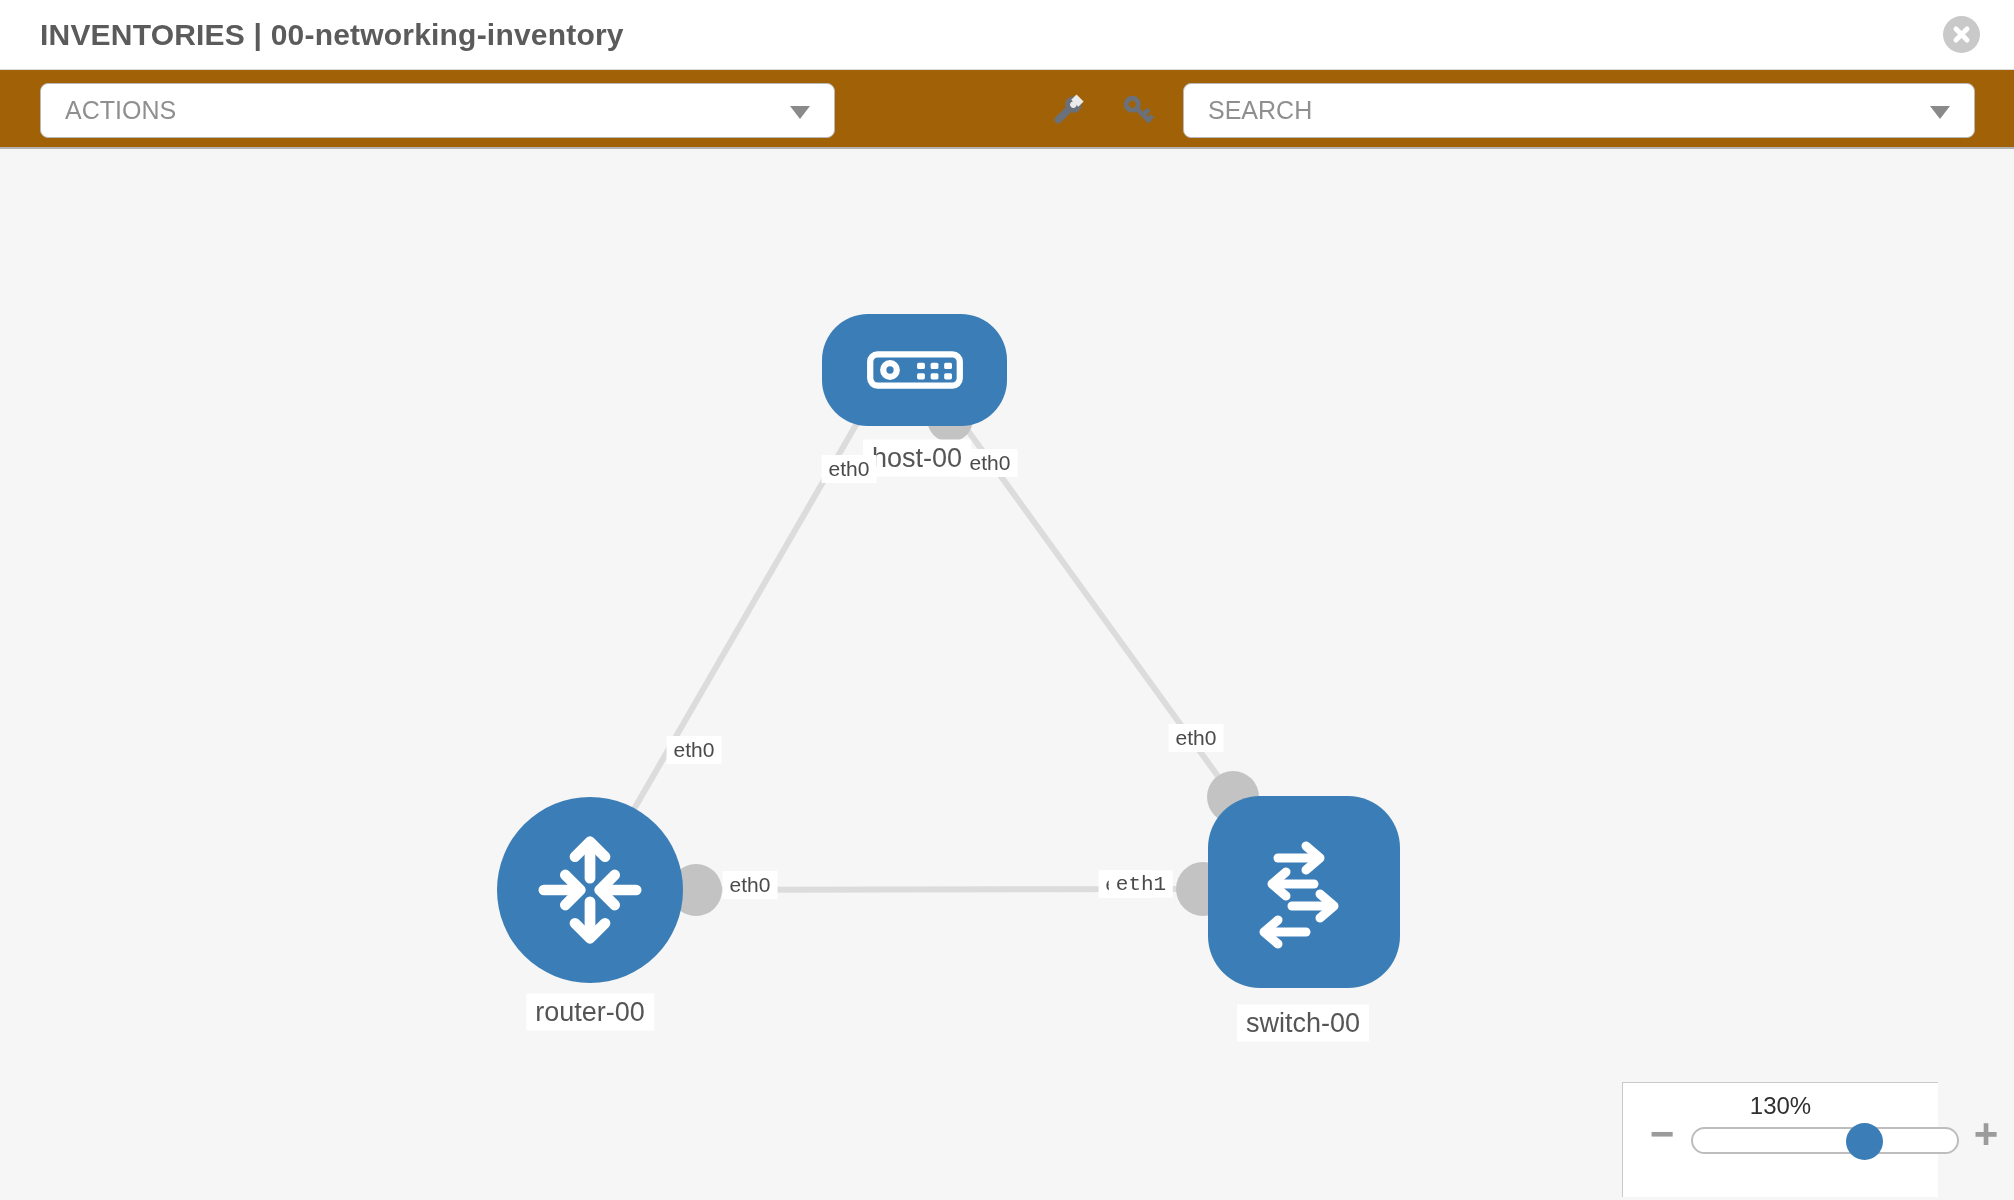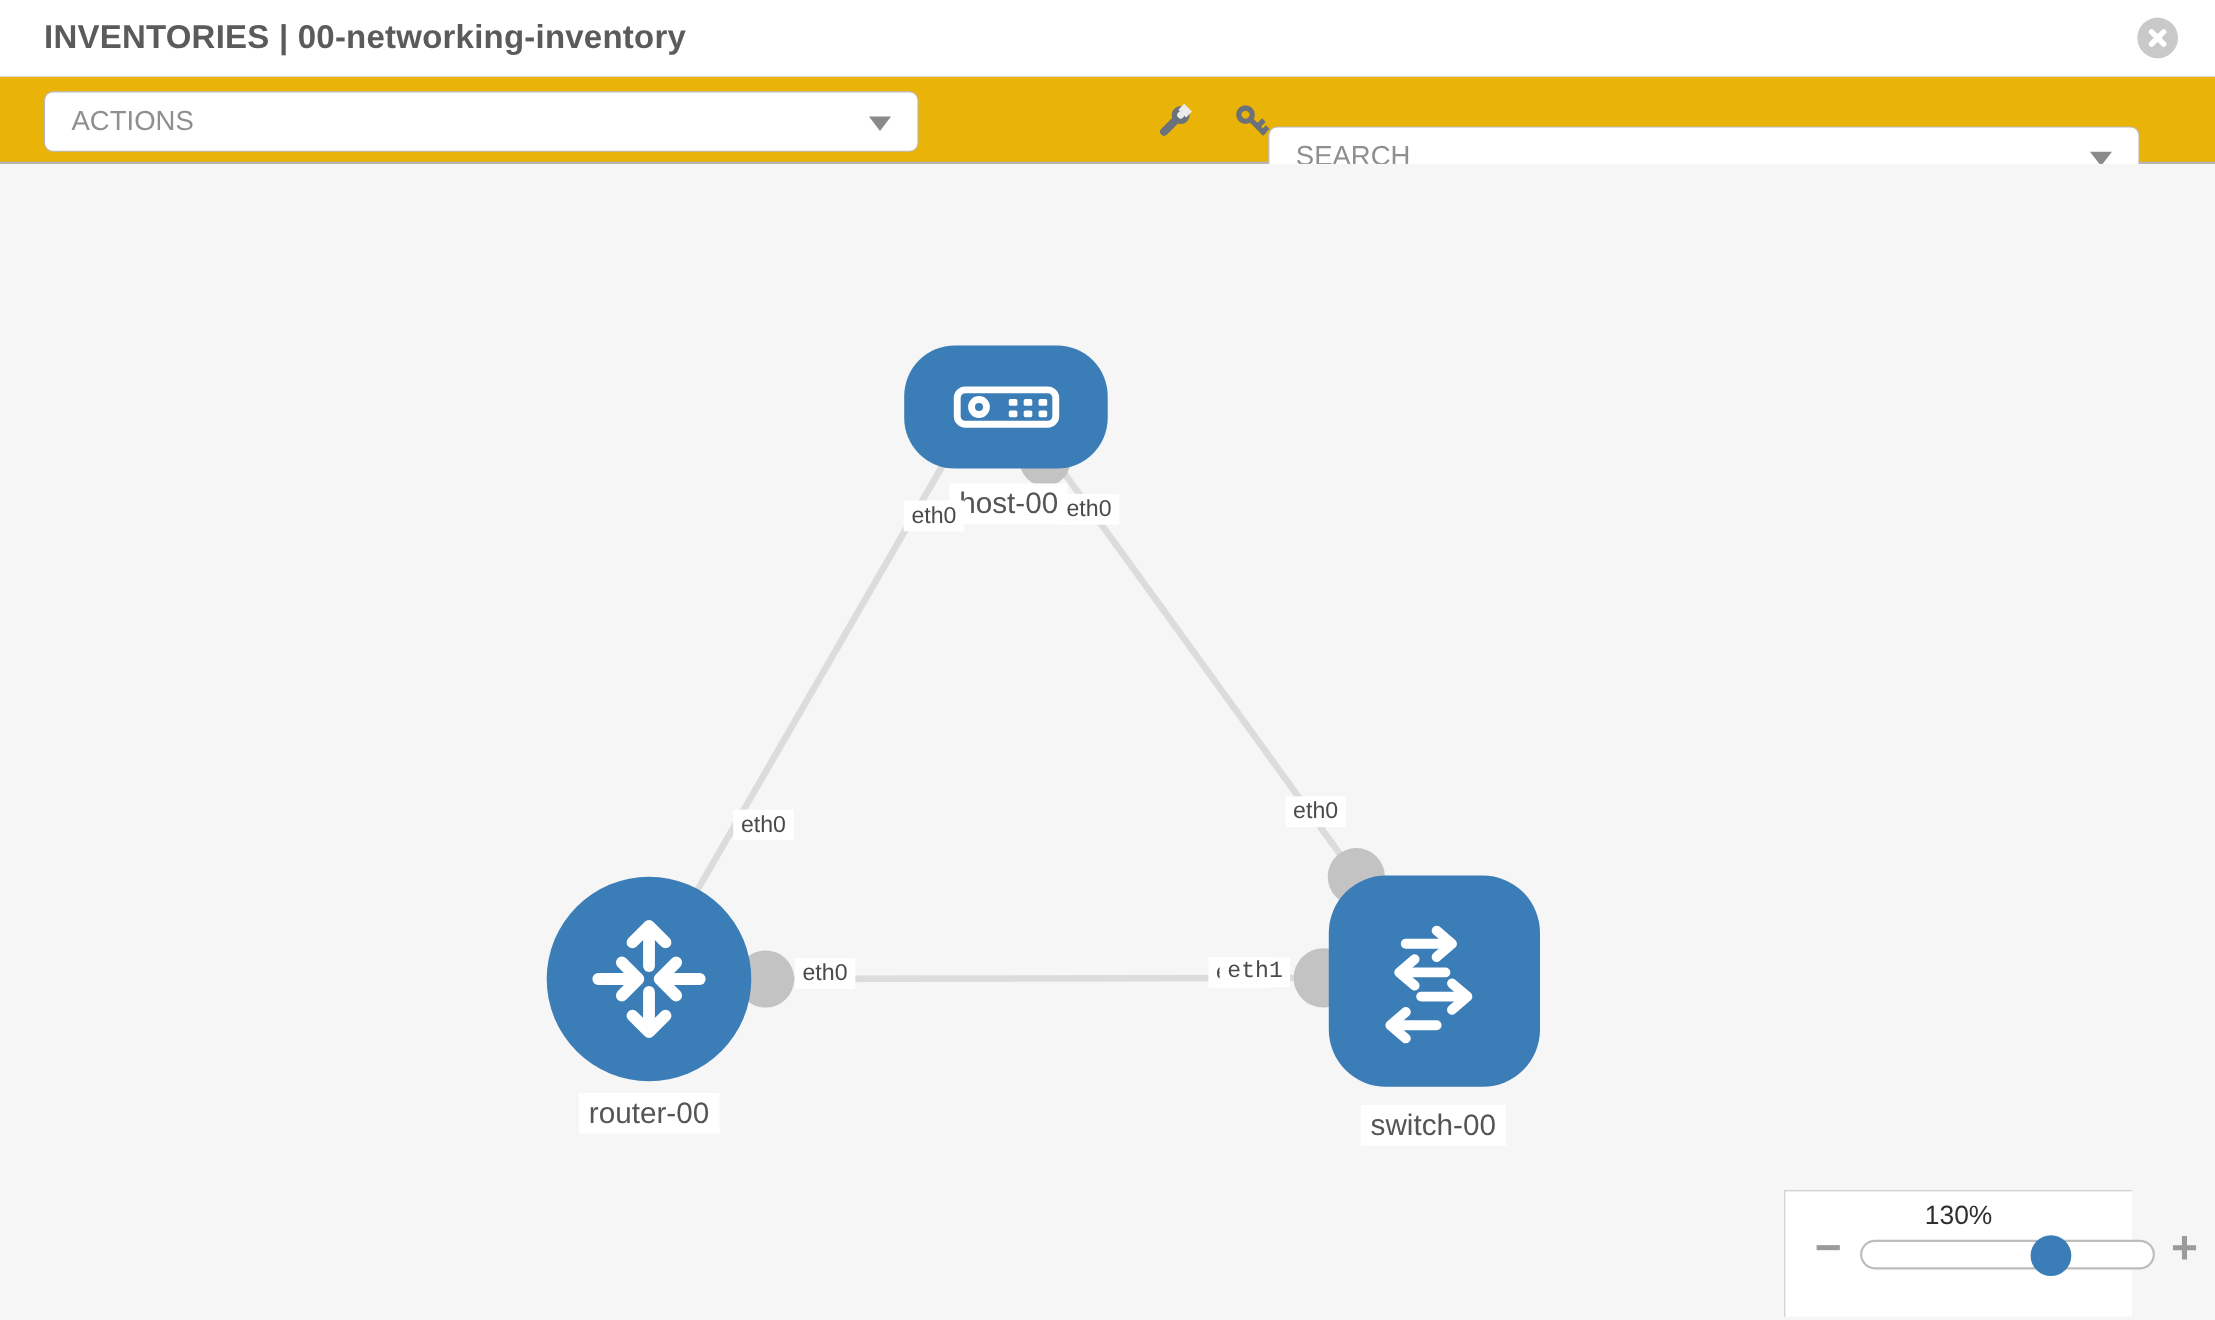--- a/index.html
+++ b/index.html
@@ -26,31 +26,31 @@
   .close-btn {
     position:absolute; right:34px; top:16px;
     width:37px; height:37px; border-radius:50%;
     background:#c9c9c9; cursor:pointer;
     display:flex; align-items:center; justify-content:center;
   }
 
   
   .toolbar {
     position:relative;
-    height:79px; background:#eab308;
+    height:79px; background:#a16207;
     border-bottom:2px solid #b3b3b3;
   }
   .dropdown {
     position:absolute; top:13px; height:55px;
     background:#ffffff; border:1px solid #b9b9b9; border-radius:8px;
     display:flex; align-items:center; padding:0 24px;
     color:#8f8f8f; font-size:25px; cursor:pointer;
   }
   .dropdown.actions { left:40px;  width:795px; }
-  .dropdown.search  { left:1153px; width:792px;margin-top:32px; }
+  .dropdown.search  { left:1183px; width:792px; }
   .caret {
     position:absolute; right:24px; top:50%; margin-top:-5px;
     width:0; height:0;
     border-left:10px solid transparent; border-right:10px solid transparent;
     border-top:13px solid #8a8a8a;
   }
   .tool-icon { position:absolute; top:22px; width:38px; height:38px; cursor:pointer; }
   .tool-icon.wrench { left:1048px; }
   .tool-icon.key    { left:1120px; }
 

